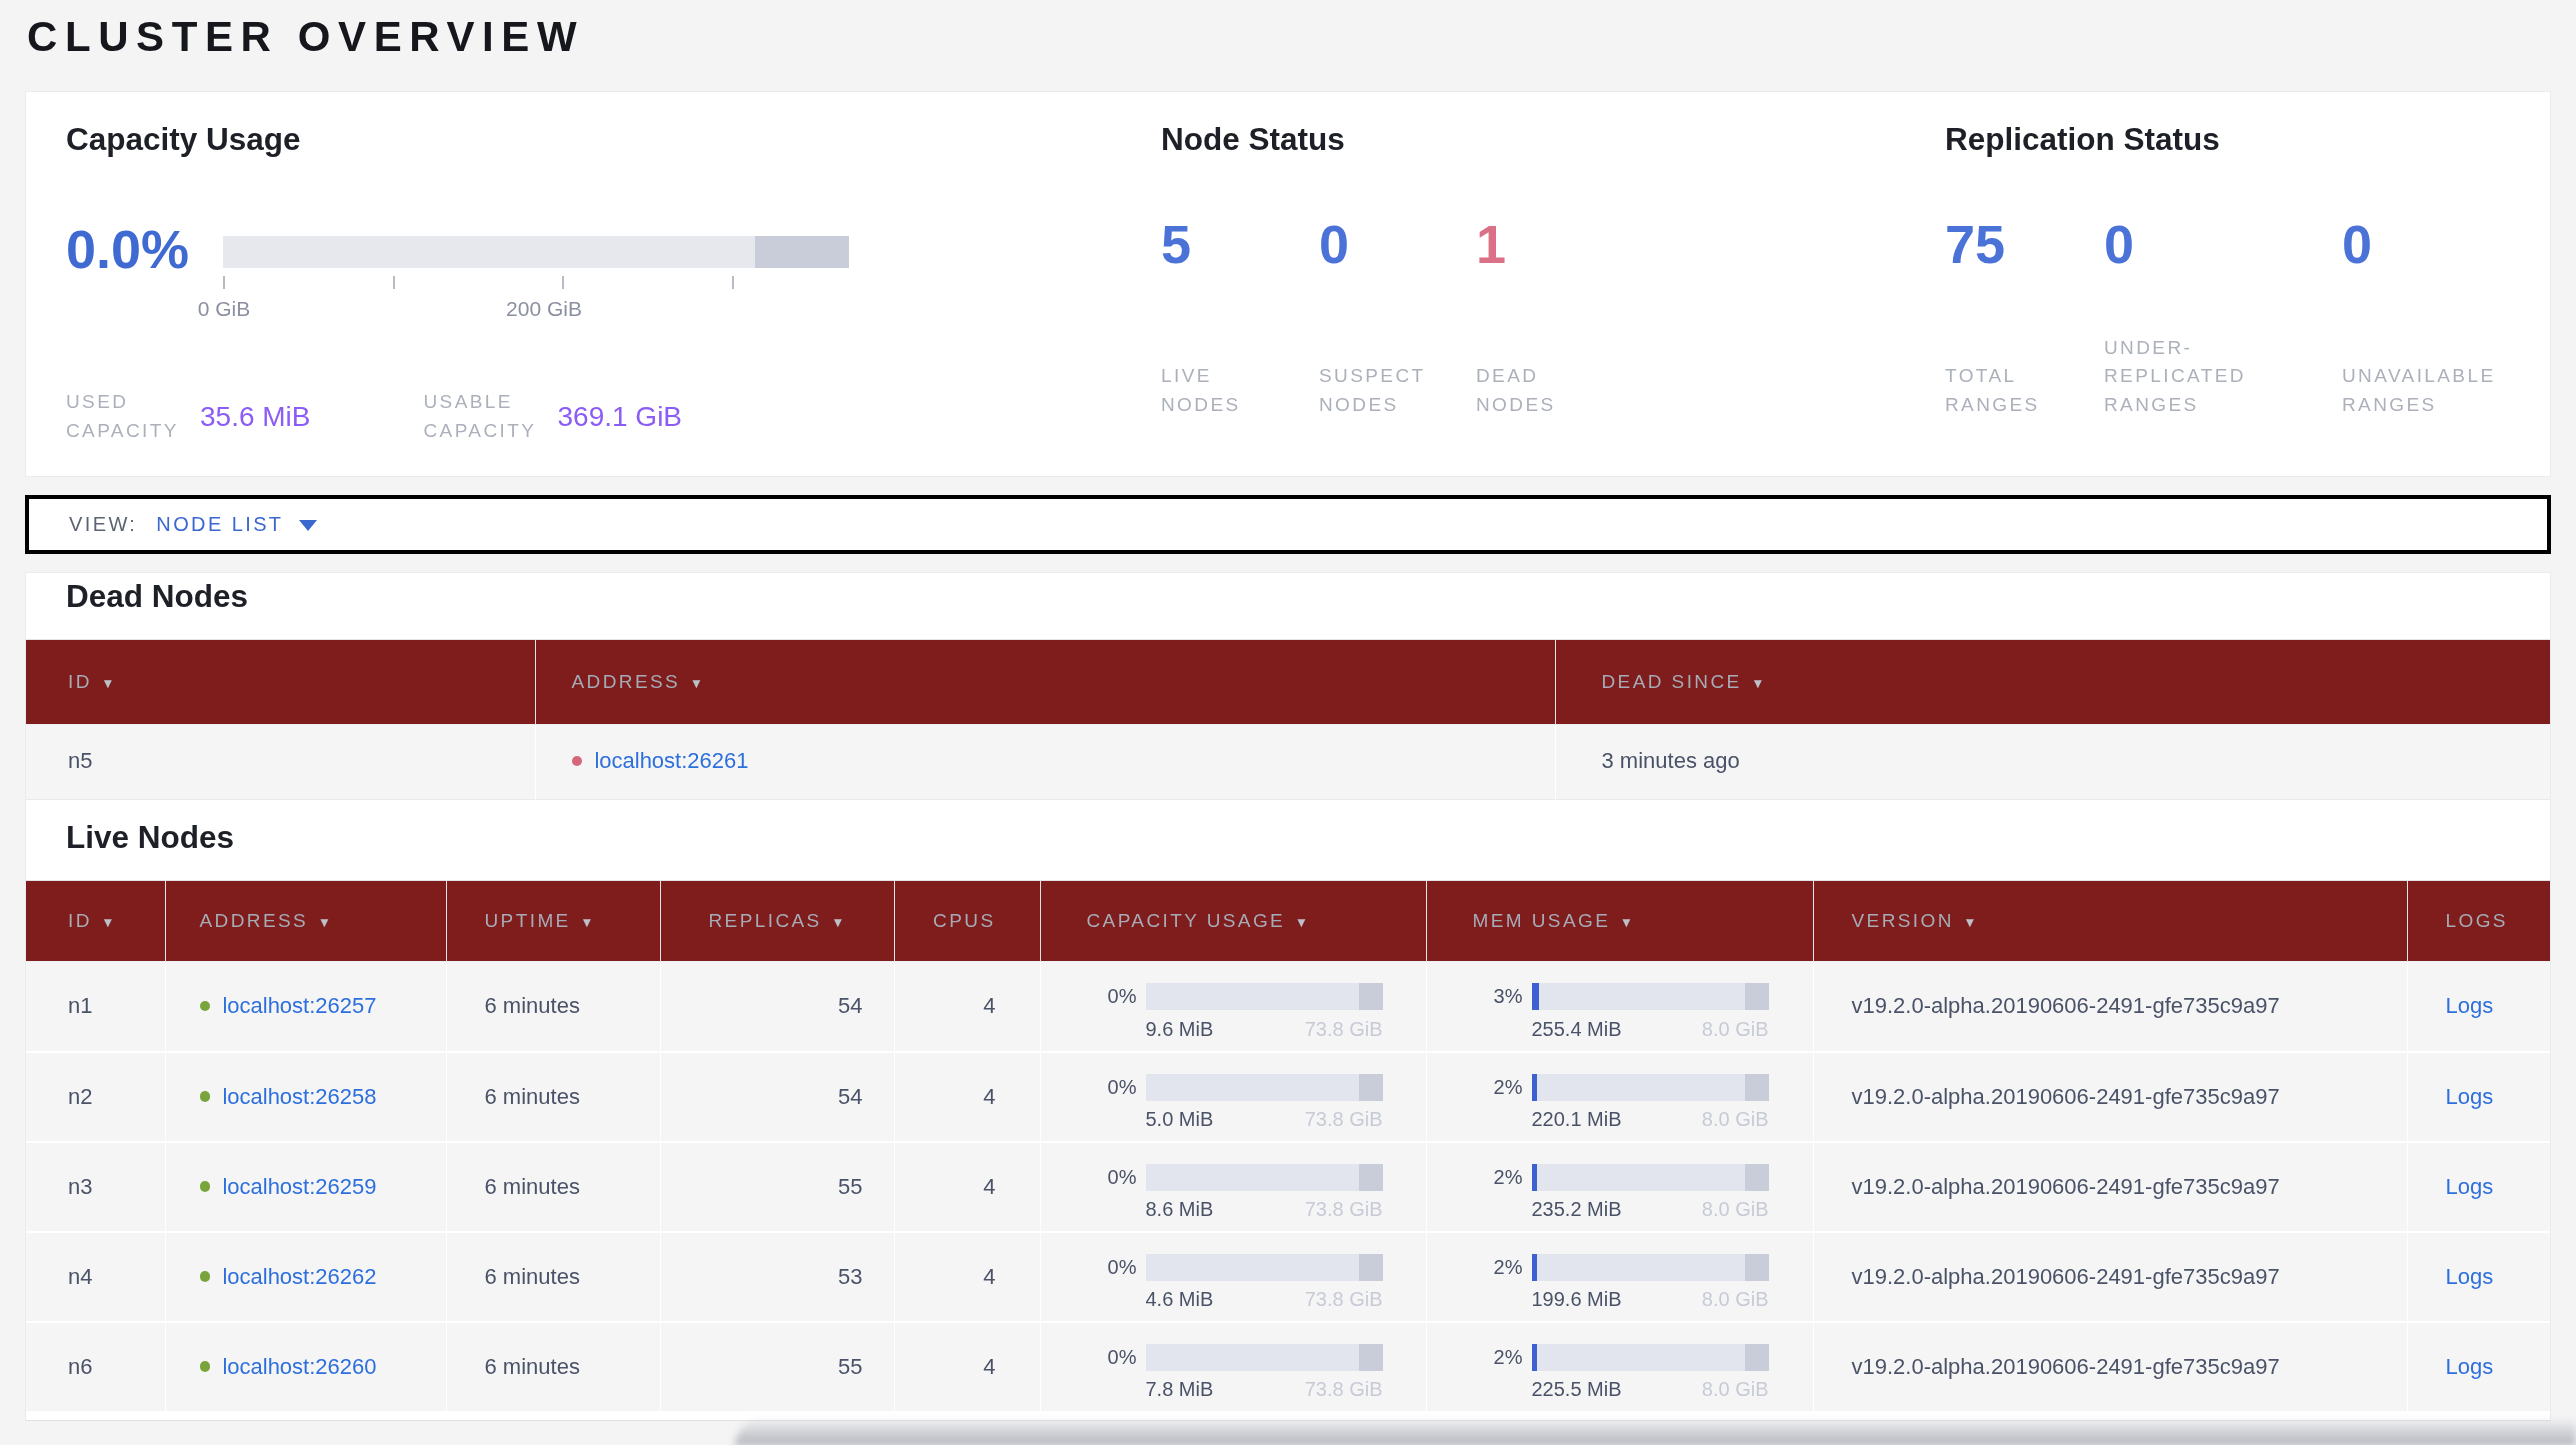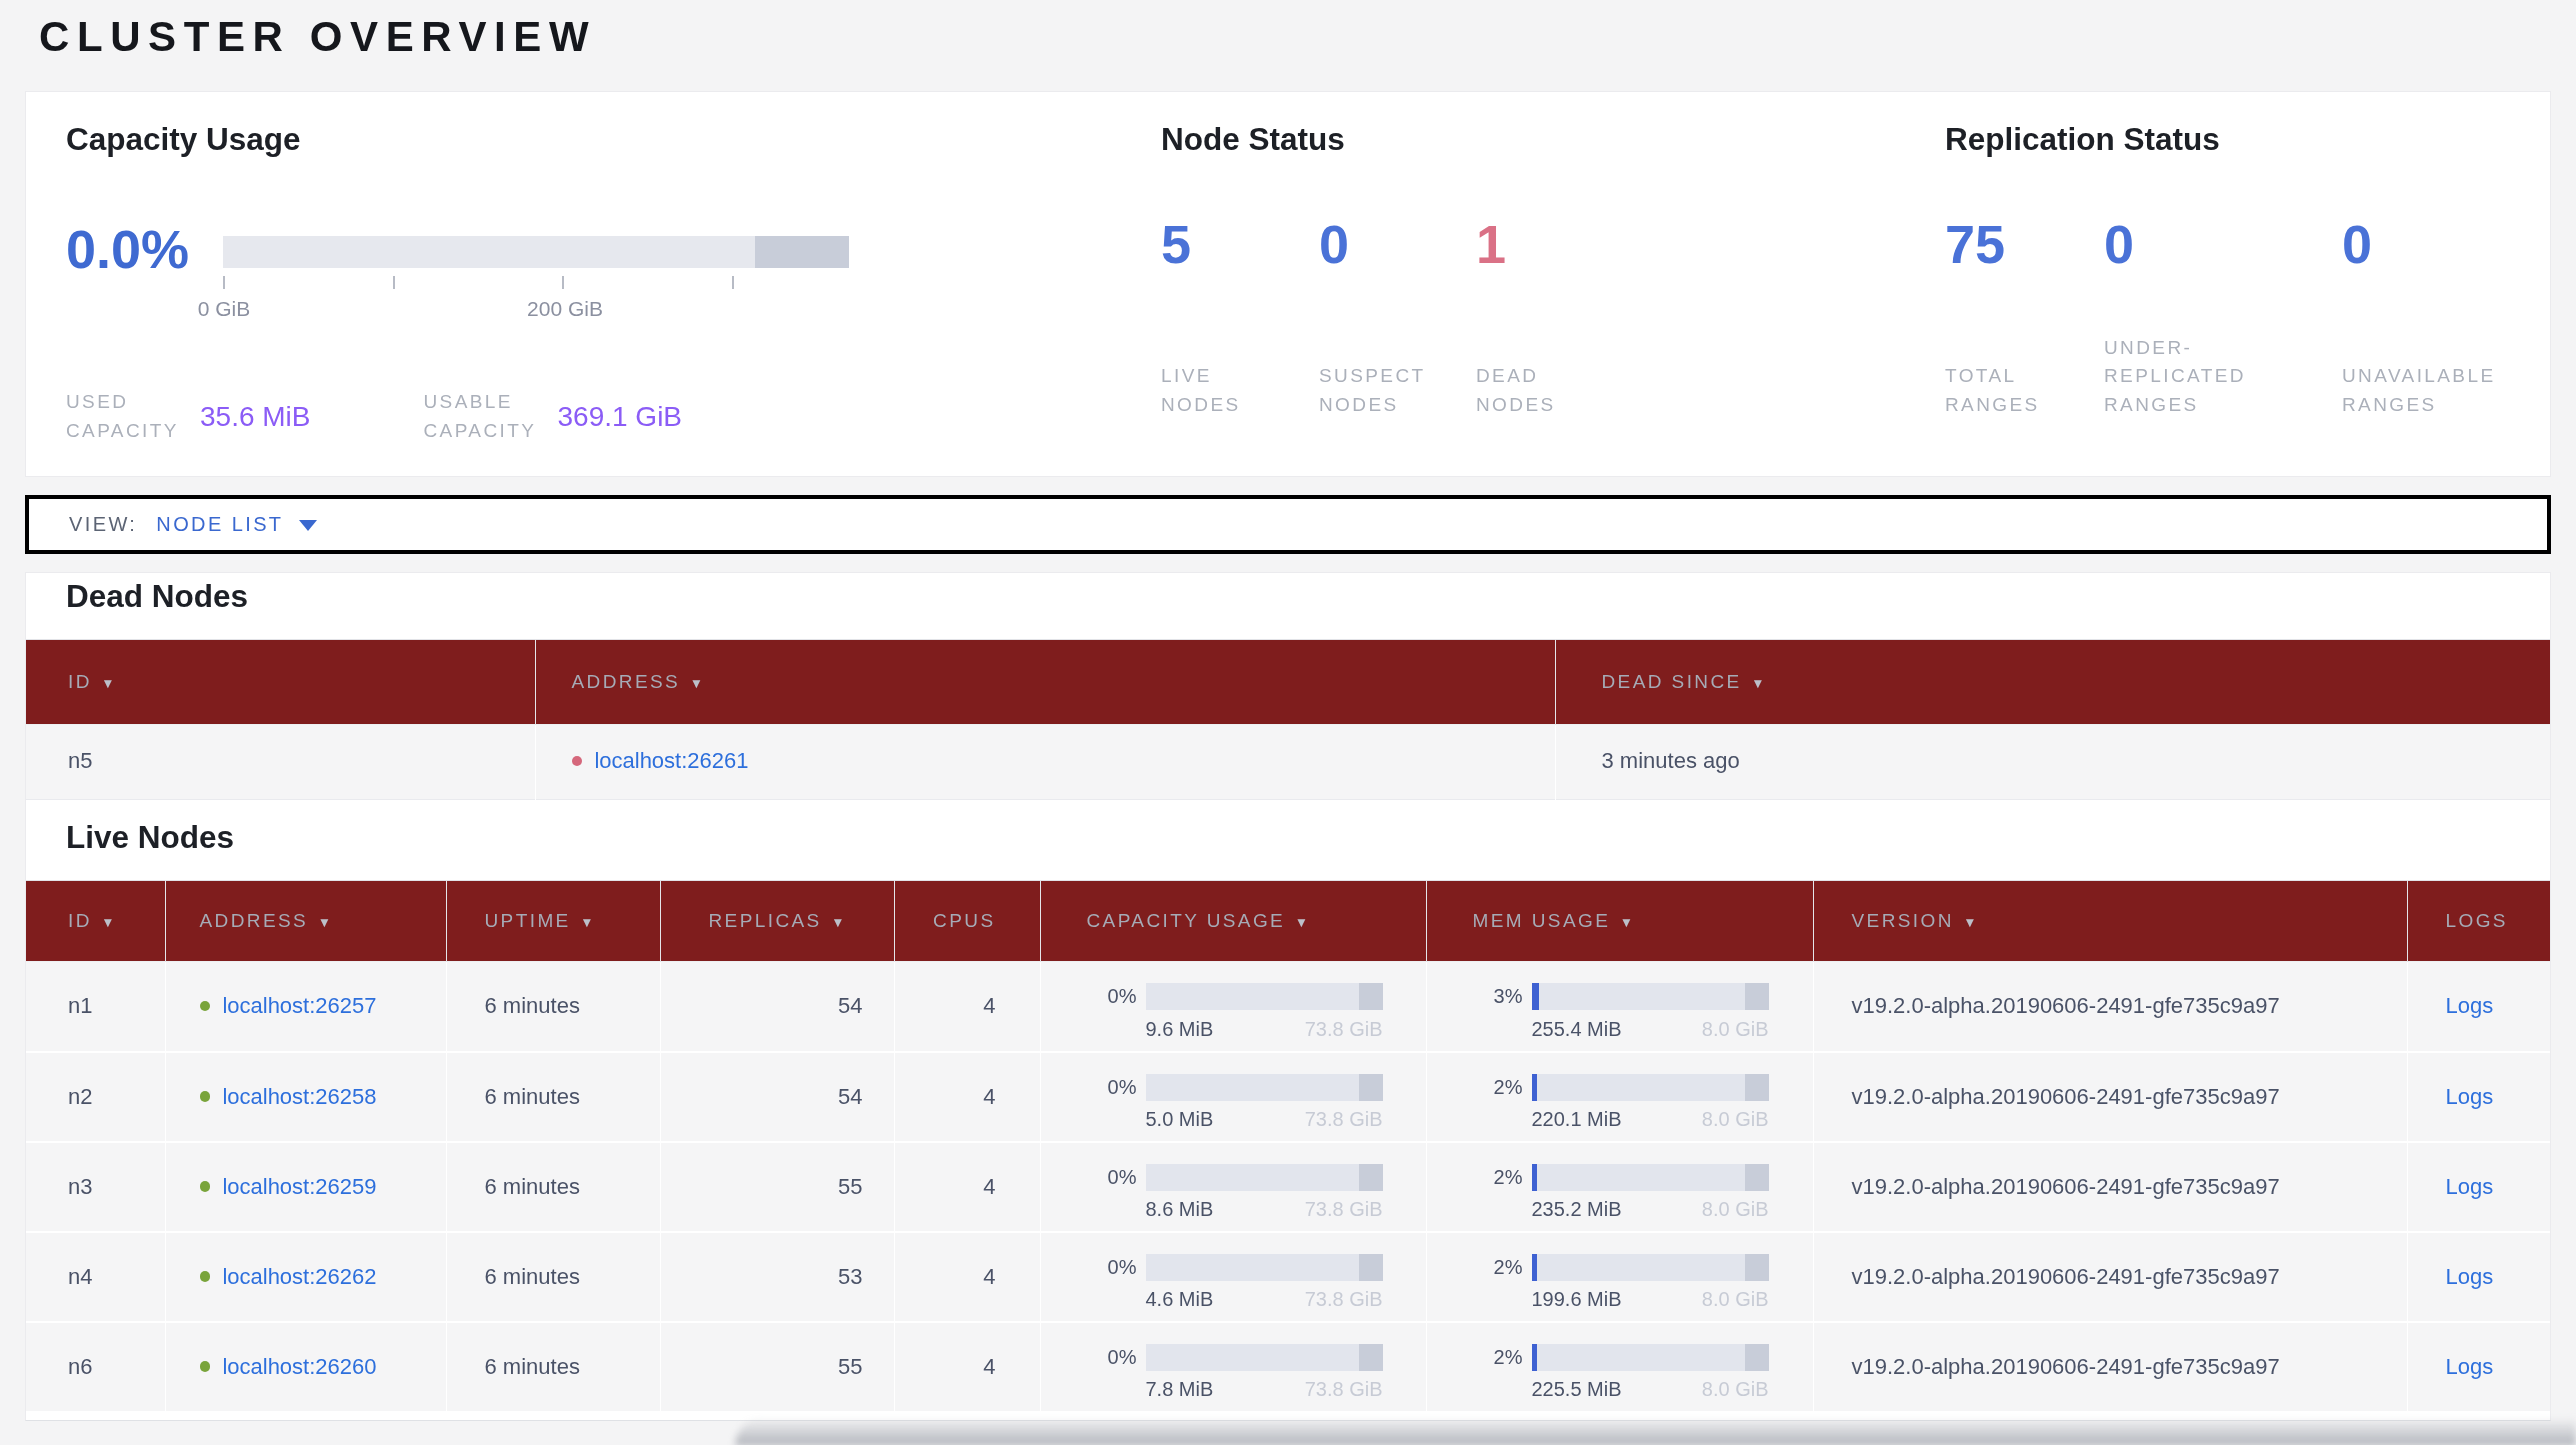--- a/index.html
+++ b/index.html
@@ -8,21 +8,21 @@
     position: relative;
     background:#f4f4f5;
     font-family:"Liberation Sans","DejaVu Sans",sans-serif;
     color:#4a5267;
     overflow:hidden;
   }
   a { text-decoration:none; }
 
   
   .page-title{
-    position:absolute; left:39px; top:13.4px;
+    position:absolute; left:27px; top:13.4px;
     font-size:42px; font-weight:bold; letter-spacing:7.6px; color:#15171c;
   }
 
   
   .summary-card{
     position:absolute; left:25px; top:91px; width:2526px; height:386px;
     background:#fff; border:1px solid #ebebee;
   }
   .sec{ position:absolute; top:29px; height:330px; }
   .sec h2{ font-size:31.5px; font-weight:bold; color:#1d2026; }
@@ -173,21 +173,21 @@
     <h2>Capacity Usage</h2>
     <div class="cap-pct">0.0%</div>
     <div class="cap-bar">
         <span class="dark"></span>
       </div>
     <span class="tick" style="left:157px"></span>
     <span class="tick" style="left:327px"></span>
     <span class="tick" style="left:496px"></span>
     <span class="tick" style="left:666px"></span>
     <span class="tick-label" style="left:158px">0 GiB</span>
-    <span class="tick-label" style="left:499px">200 GiB</span>
+    <span class="tick-label" style="left:478px">200 GiB</span>
     <div class="cap-detail">
       <div class="cap-label">USED CAPACITY</div>
       <div class="cap-value">35.6 MiB</div>
       <div class="cap-gap"></div>
       <div class="cap-label">USABLE CAPACITY</div>
       <div class="cap-value">369.1 GiB</div>
     </div>
   </div>
 
   <div class="sec sec-nodes">

